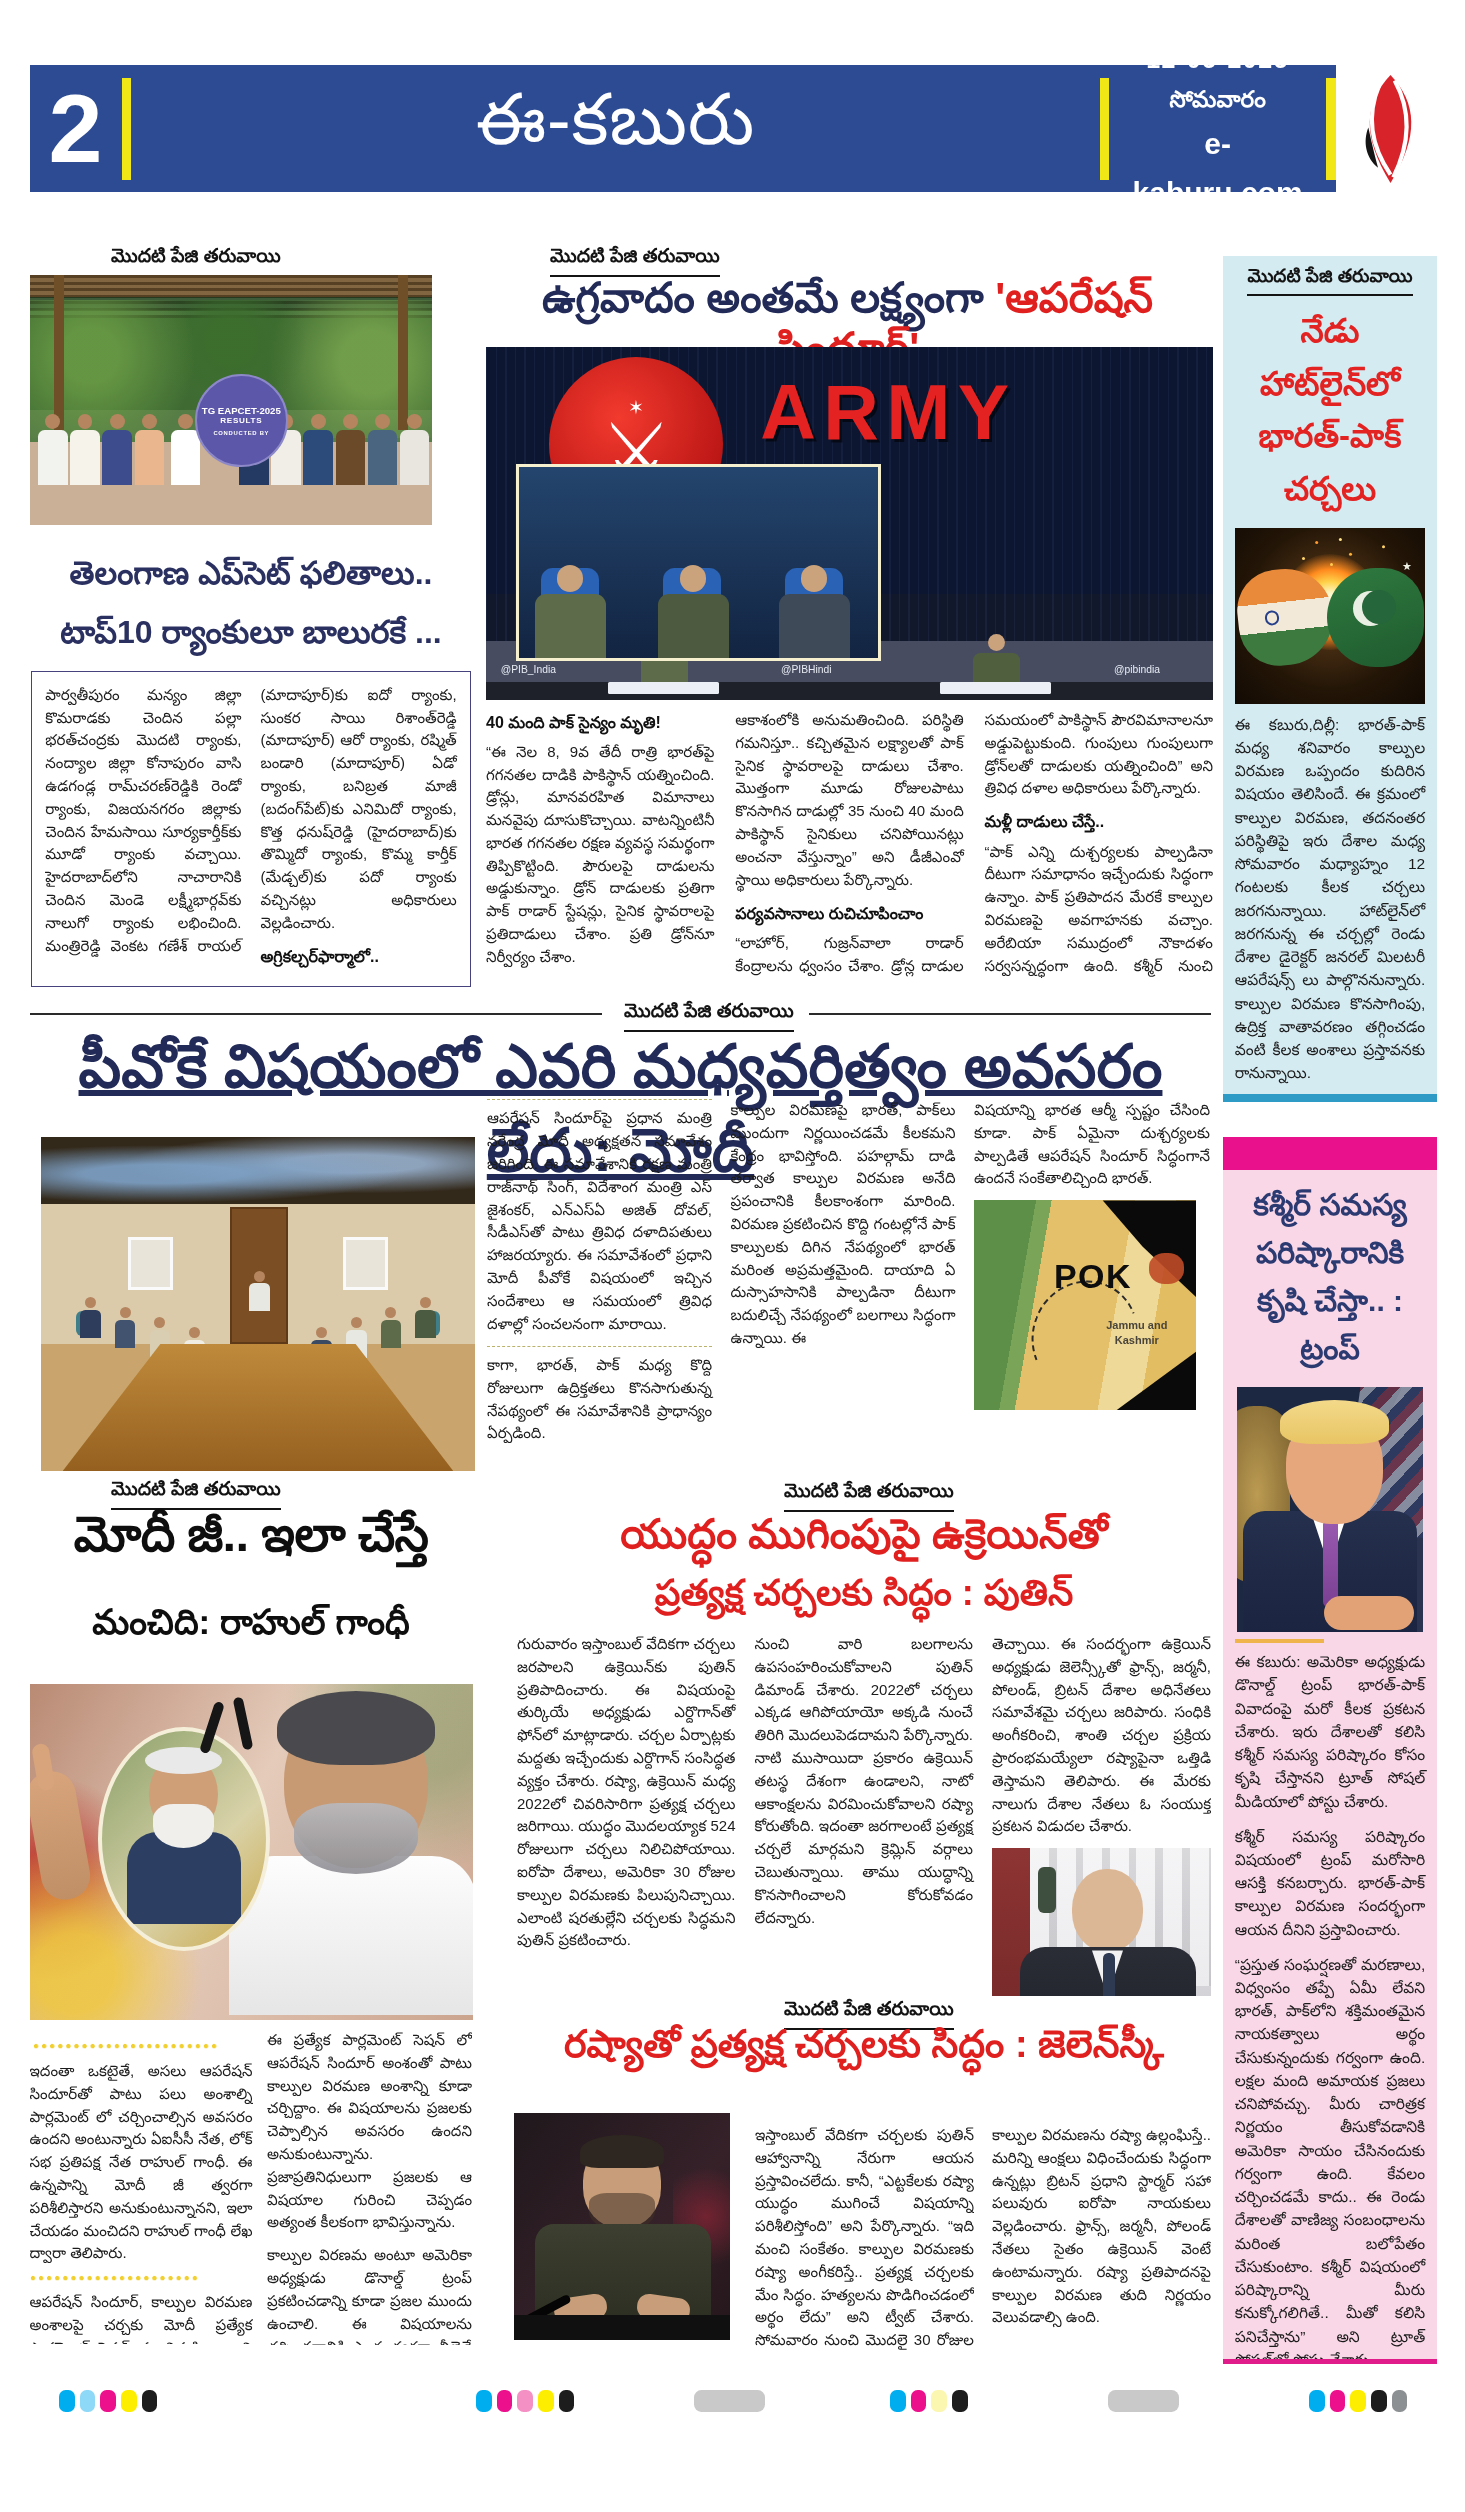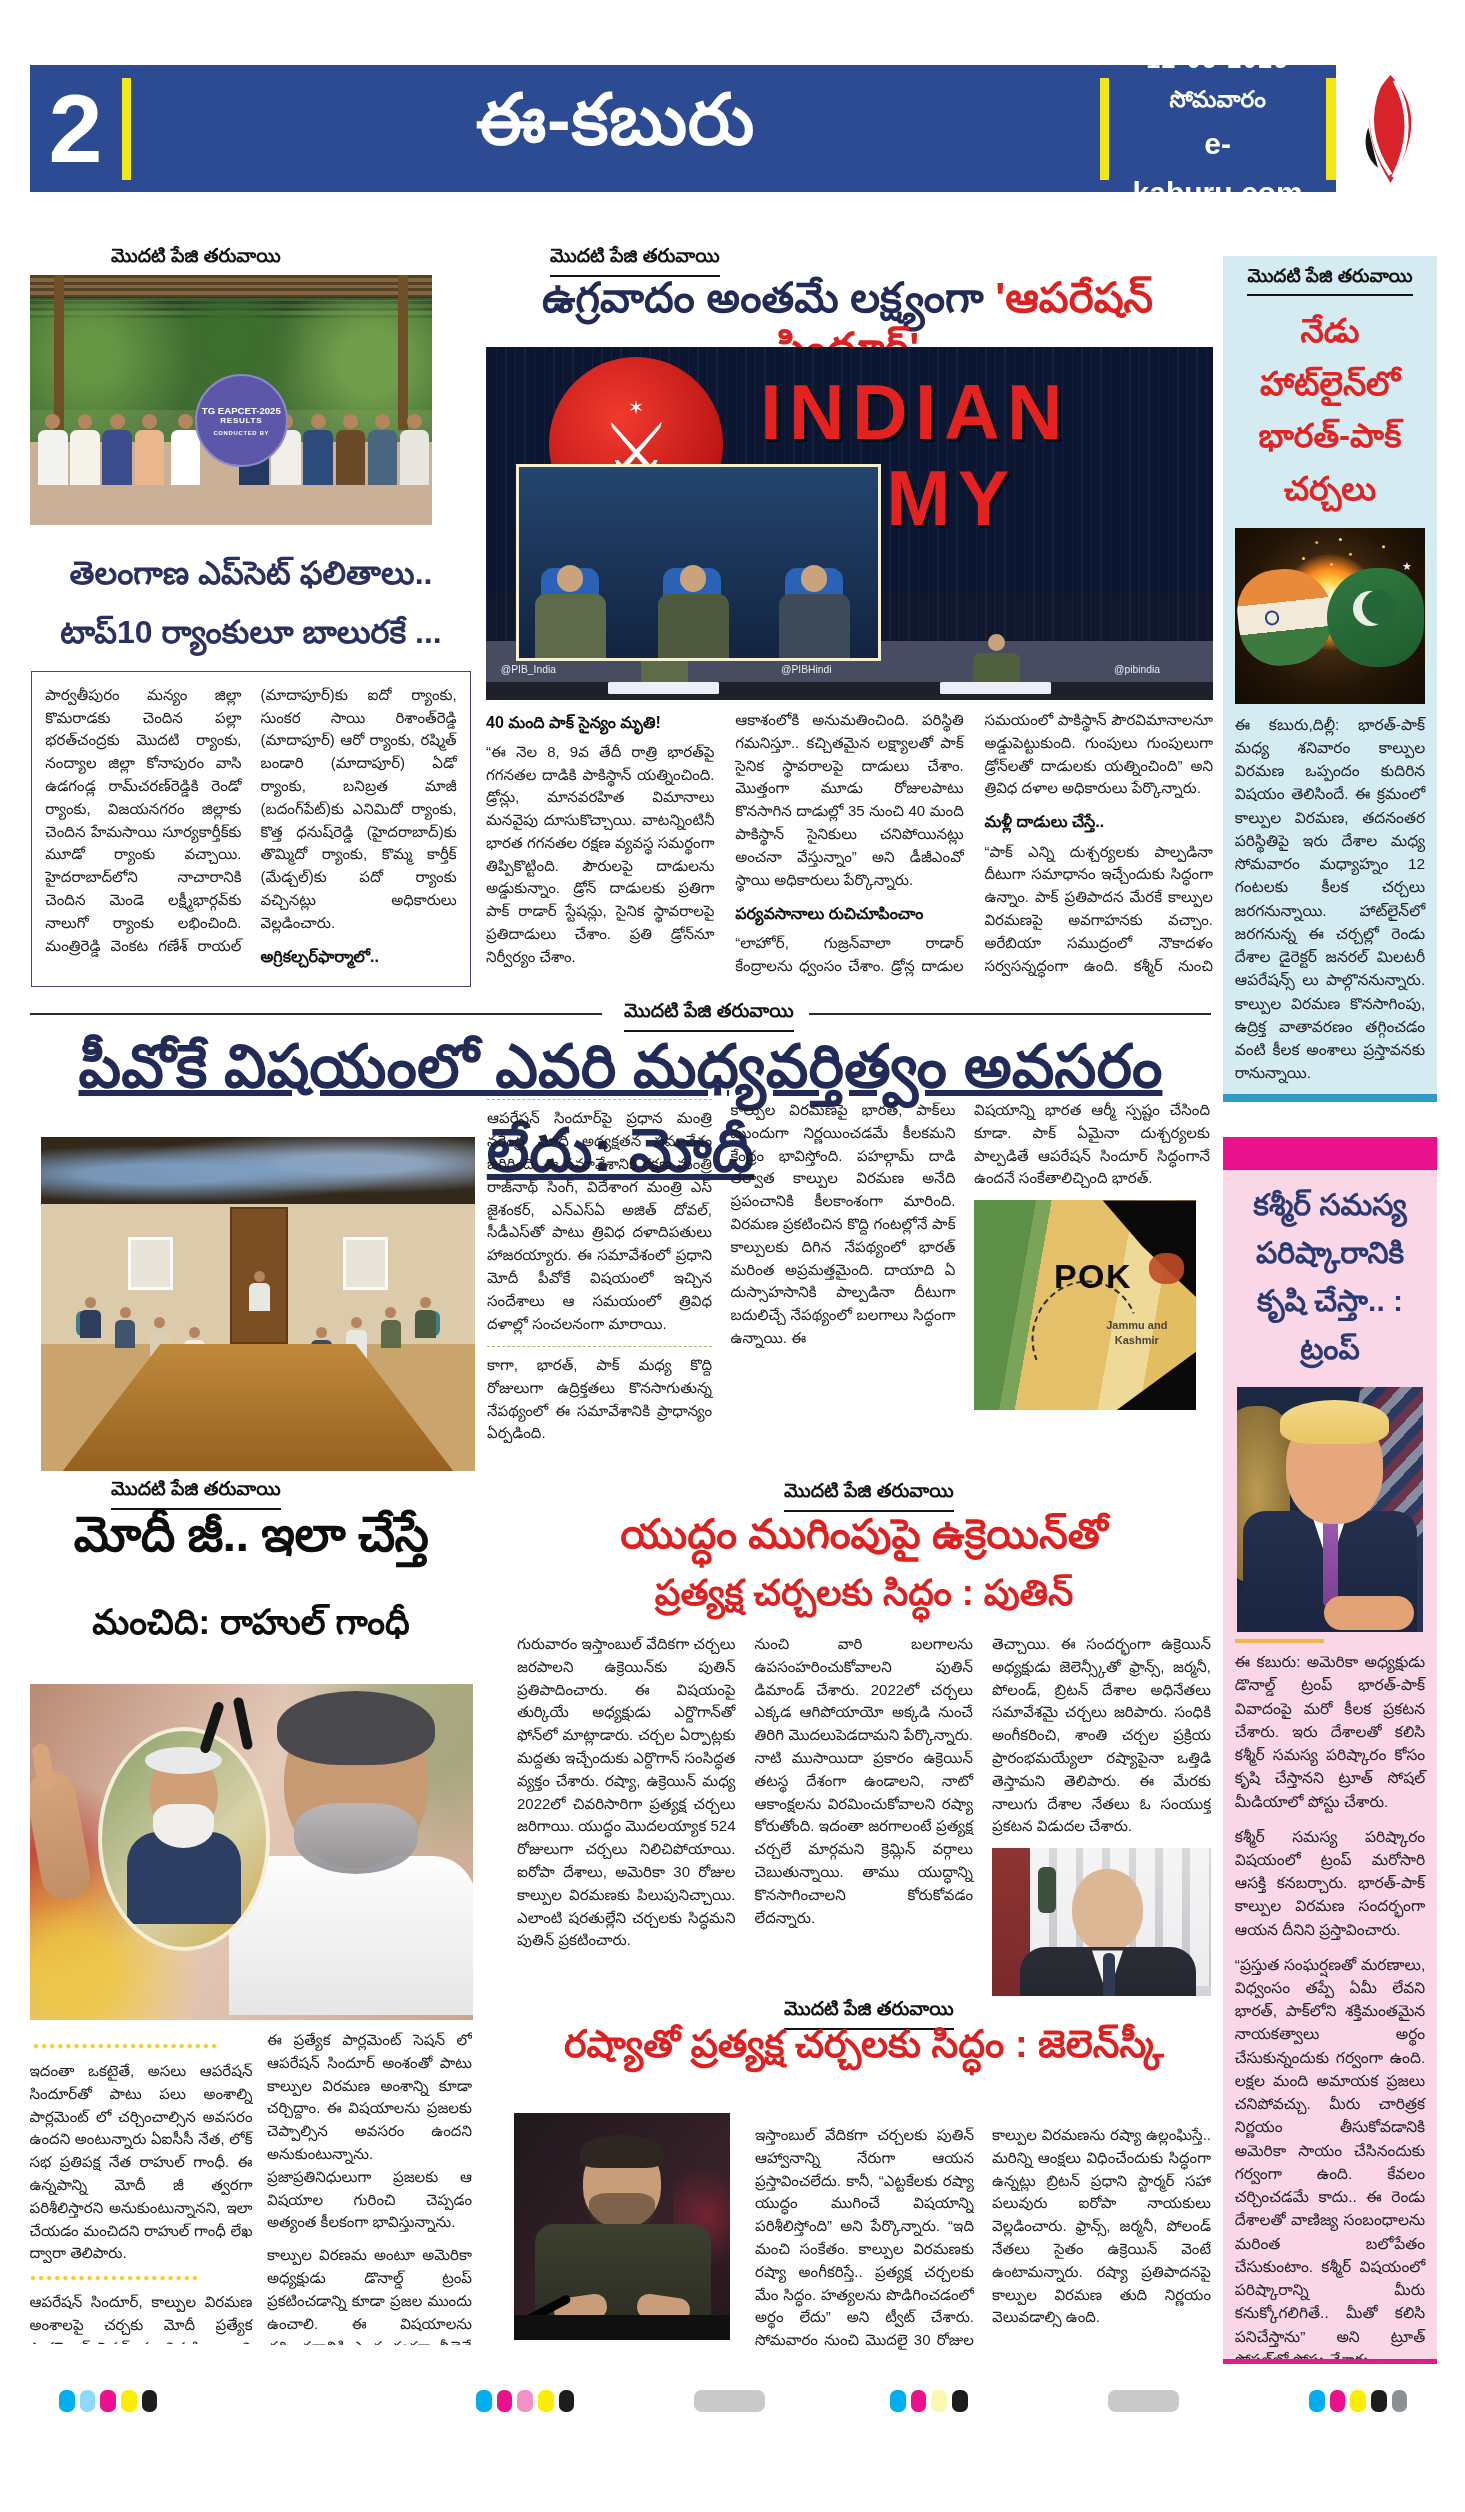--- a/index.html
+++ b/index.html
@@ -4,21 +4,21 @@
 <style>
   html,body{margin:0;padding:0;background:#ffffff;}
   .page{position:relative;width:1466px;height:2512px;background:#fff;overflow:hidden;
         font-family:"Liberation Sans","DejaVu Sans",sans-serif;color:#1b1b1b;}
 
   
   .header-bar{position:absolute;left:29.5px;top:65px;width:1306px;height:127px;background:#2c4b92;
               display:flex;align-items:center;}
   .pnum{width:92px;text-align:center;font-size:97px;font-weight:800;color:#fff;line-height:118px;}
   .ybar{width:9.6px;height:102px;background:#f2e716;flex:none;}
-  .mast-title{flex:1;text-align:center;font-size:71px;font-weight:700;color:#fff;letter-spacing:0.7px;}
+  .mast-title{flex:1;text-align:center;font-size:71px;font-weight:400;color:#fff;letter-spacing:0.7px;}
   .dateblock{width:196px;text-align:center;color:#fff;font-weight:700;margin:0 10.3px;}
   .dateblock div{line-height:1.65;}
   .d-date{font-size:25px;letter-spacing:1.5px;}
   .d-day{font-size:23px;}
   .d-site{font-size:30px;}
   .logo-box{position:absolute;left:1343px;top:65px;width:95px;height:127px;background:#fff;
             display:flex;align-items:center;justify-content:center;}
 
   
   .tag{position:absolute;font-size:19px;font-weight:700;color:#141414;border-bottom:2.2px solid #141414;
@@ -352,21 +352,20 @@
 
   <div class="sindoor-headline">
     <span class="hl-navy">ఉగ్రవాదం అంతమే లక్ష్యంగా </span><span class="hl-red">'ఆపరేషన్ సిందూర్'</span>
   </div>
   <div class="army-img">
     <div class="army-crest">
       <div class="lion">✶</div>
       <div class="em">⚔</div>
     </div>
     <div class="army-title">
-      <div>INDIAN</div>
       <div>ARMY</div>
     </div>
     <div class="army-inset">
       <div class="chair" style="left:22px;"></div>
       <div class="chair" style="left:144px;"></div>
       <div class="chair" style="left:266px;"></div>
       <div class="off" style="left:16.2px;--c:#5d6b4a;">
           <div class="oh"></div>
           <div class="ob"></div>
         </div>

